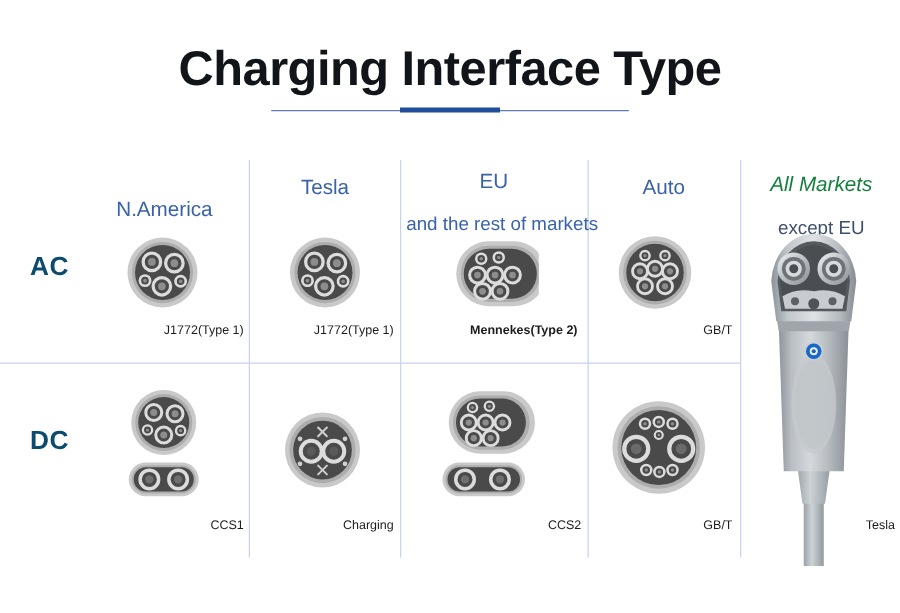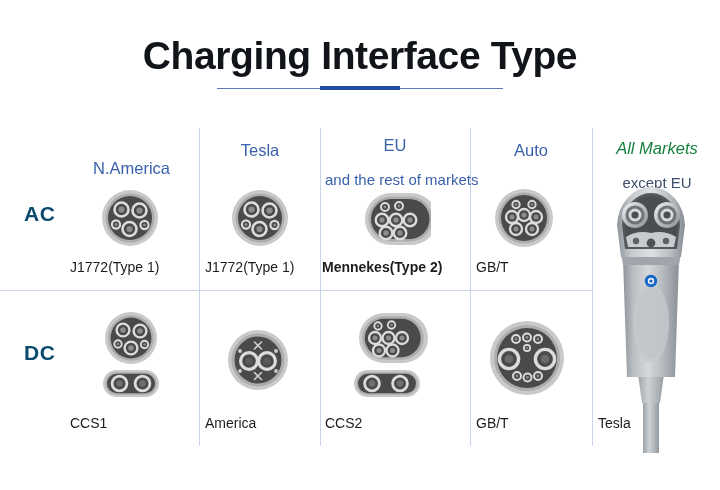--- a/index.html
+++ b/index.html
@@ -52,21 +52,21 @@
     font-size:16.5px; color:#3a62ab; font-weight:normal; white-space:nowrap;
   }
   .col-head .h-sub {
     font-size:15px; color:#3a62ab; margin-top:16px; white-space:nowrap;text-align:center;
   }
   .col-head.dark .h-main { color:#15803d; font-weight:normal;font-style:italic; }
   .col-head.dark .h-sub  { color:#3c4f6b; }
 
   
   .caption {
-    position:absolute; text-align:left; font-size:14px;
+    position:absolute; text-align:right; font-size:10px;
     color:#1c1c1c; white-space:nowrap;
   }
 
   
   .conn { position:absolute; }
   .conn svg { display:block; }
 </style>
 </head>
 <body>
 
@@ -355,16 +355,16 @@
     <circle cx="65" cy="60" r="3.2" fill="#5c6165"></circle>
 
     <circle cx="50" cy="100" r="7.6" fill="#c9ced1"></circle>
     <circle cx="50" cy="100" r="6.2" fill="#1669c9"></circle>
     <circle cx="50" cy="100" r="3.2" fill="#e8eef6"></circle>
     <circle cx="50" cy="100" r="1.6" fill="#1f5fb0"></circle>
   </svg>
 </div>
 
 <div class="caption" style="left:70px;  top:415px; width:125px;">CCS1</div>
-<div class="caption" style="left:205px; top:415px; width:110px;">America</div>
+<div class="caption" style="left:205px; top:415px; width:110px;">Charging</div>
 <div class="caption" style="left:325px; top:415px; width:140px;">CCS2</div>
 <div class="caption" style="left:476px; top:415px; width:110px;">GB/T</div>
 <div class="caption" style="left:598px; top:415px; width:118px;">Tesla</div>
 
 </body></html>

